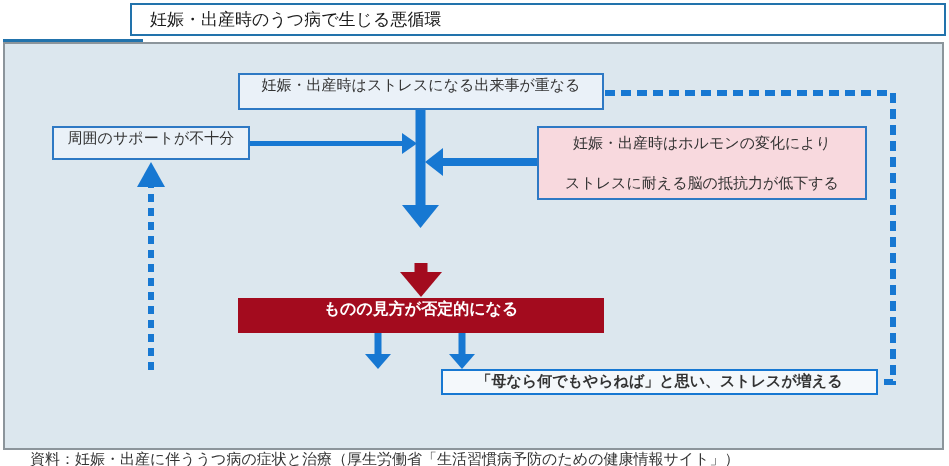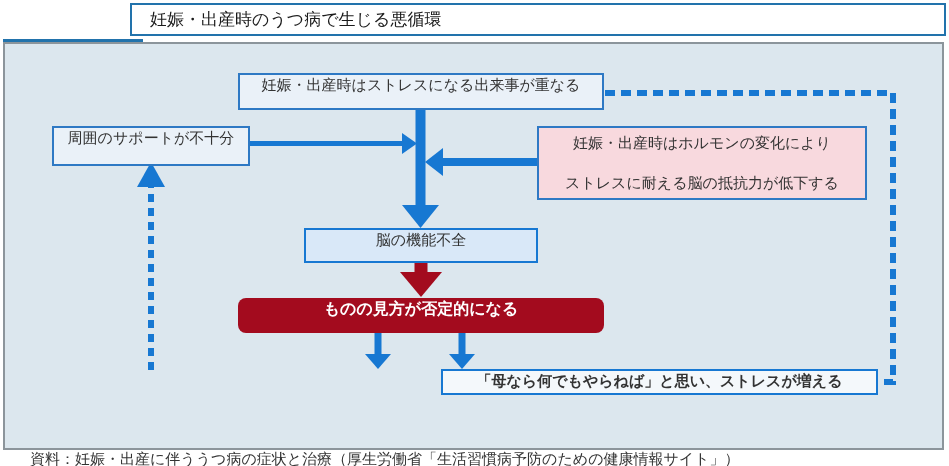--- a/index.html
+++ b/index.html
@@ -42,29 +42,29 @@
     background:var(--panel-bg);border:2px solid var(--panel-border);
   }
   
   .node{
     position:absolute;display:flex;justify-content:center;
     font-size:15px;color:var(--text-dark);text-align:center;line-height:1.35;
     white-space:nowrap;
   }
   .node-stress{left:238px;top:73px;width:366px;height:37px;
     background:var(--box-bg-light);border:2px solid #2e79c4;}
-  .node-support{left:52px;top:126px;width:198px;height:40px;
+  .node-support{left:52px;top:126px;width:198px;height:34px;
     background:var(--box-bg-light);border:2px solid #2e79c4;}
   .node-hormone{left:537px;top:126px;width:330px;height:74px;
     background:var(--box-bg-pink);border:2px solid #2e79c4;
     flex-direction:column;justify-content:center;gap:19px;}
   .node-brain{left:304px;top:228px;width:234px;height:35px;
     background:var(--box-bg-blue);border:2px solid var(--accent-blue);}
   .node-negative{left:238px;top:298px;width:366px;height:35px;
-    background:var(--dark-red);color:#ffffff;font-weight:bold;font-size:16px;border-radius:8px;}
+    background:var(--dark-red);color:#ffffff;font-weight:bold;font-size:16px;}
   .node-mother-alone{left:53px;top:370px;width:365px;height:32px;
     background:var(--box-bg-white);border:2px solid var(--accent-blue);font-weight:bold;}
   .node-mother-stress{left:441px;top:369px;width:437px;height:26px;
     background:var(--box-bg-white);border:2px solid var(--accent-blue);font-weight:bold;}
   
   .arrows{position:absolute;left:0;top:0;width:949px;height:466px;pointer-events:none;}
   .stroke-blue{stroke:var(--accent-blue);}
   .fill-blue{fill:var(--accent-blue);}
   .stroke-red{stroke:var(--dark-red);}
   .fill-red{fill:var(--dark-red);}
@@ -118,23 +118,20 @@
 
   <div class="node node-support">
     <span>周囲のサポートが不十分</span>
   </div>
 
   <div class="node node-hormone">
     <span>妊娠・出産時はホルモンの変化により</span>
     <span>ストレスに耐える脳の抵抗力が低下する</span>
   </div>
 
-  <div class="node node-brain">
-    <span>脳の機能不全</span>
-  </div>
 
   <div class="node node-negative">
     <span>ものの見方が否定的になる</span>
   </div>
 
 
   <div class="node node-mother-stress">
     <span>「母なら何でもやらねば」と思い、ストレスが増える</span>
   </div>
 

